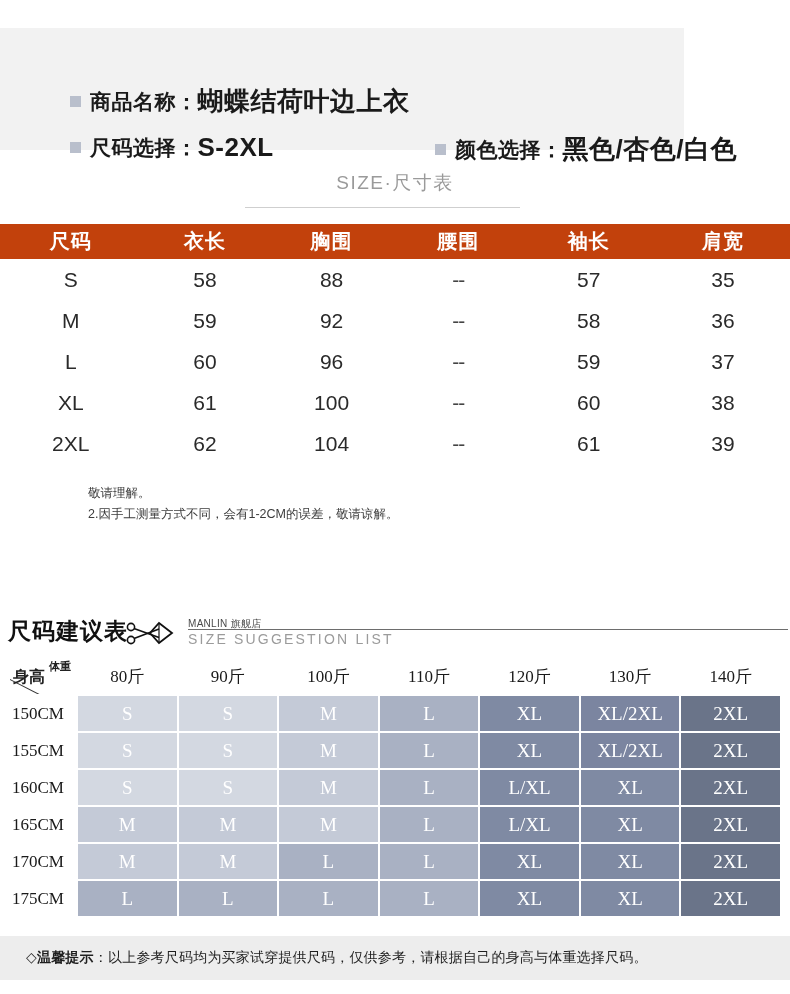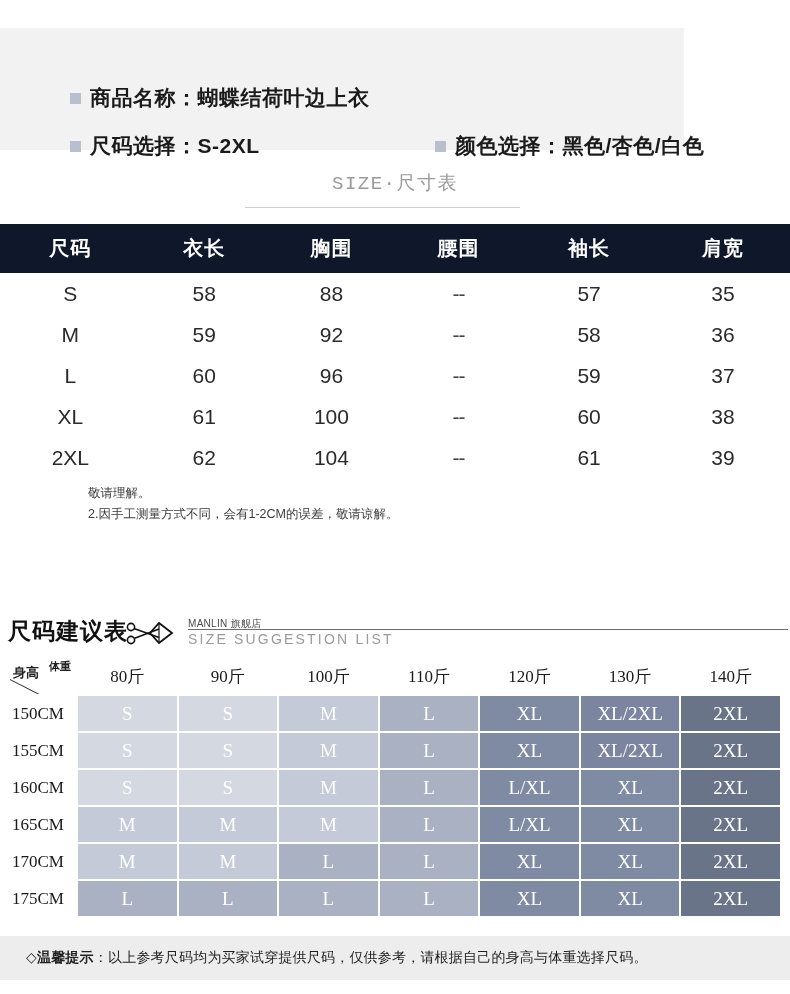--- a/index.html
+++ b/index.html
@@ -38,69 +38,69 @@
     margin-right: 9px;
     flex: 0 0 auto;
   }
   .info-label {
     font-size: 21px;
     font-weight: bold;
     color: #1a1a1a;
     letter-spacing: 0.5px;
   }
   .info-value {
-    font-size: 21px;
+    font-size: 26px;
     font-weight: bold;
     color: #1a1a1a;
     letter-spacing: 0.5px;
   }
   .line-name  { left: 70px;  top: 56px; }
   .line-size  { left: 70px;  top: 104px; }
   .line-color { left: 435px; top: 104px; }
 
   
   .size-title-wrap {
     position: absolute;
     left: 0;
     top: 170px;
     width: 790px;
     text-align: center;
   }
   .size-title {
     font-size: 19px;
     color: #9a9a9a;
     letter-spacing: 1.5px;
-    font-family: Liberation Mono, monospace;
+    font-family: Liberation Sans, sans-serif;
   }
   .size-title-rule {
     position: absolute;
     left: 245px;
     top: 207px;
     width: 275px;
     height: 1px;
     background: #cfcfcf;
   }
 
   
   .size-table {
     position: absolute;
     left: 0;
     top: 224px;
     width: 790px;
     border-collapse: collapse;
     table-layout: fixed;
   }
   .size-table thead th {
-    background: #0f172a;
+    background: #c2410c;
     color: #ffffff;
     font-size: 20px;
     font-weight: bold;
     height: 24px;
     letter-spacing: 1px;
-    padding: 11px;
+    padding: 4px;
     vertical-align: middle;
   }
   .size-table tbody td {
     font-size: 21px;
     color: #2a2a2a;
     height: 41px;
     text-align: center;
     padding: 0;
     font-family: "Liberation Sans", "DejaVu Sans", sans-serif;
     font-weight: 400;
@@ -207,22 +207,22 @@
   .corner-w {
     position: absolute;
     right: 5px;
     top: 1px;
     font-size: 11px;
     color: #222;
   }
   .corner-h {
     position: absolute;
     left: 3px;
-    bottom: 12px;
-    font-size: 13px;
+    bottom: 6px;
+    font-size: 16px;
     color: #222;
   }
   .corner-slash {
     position: absolute;
     left: 0; top: 0;
     width: 100%; height: 100%;
     overflow: hidden;
   }
   .corner-slash::after {
     content: "";

